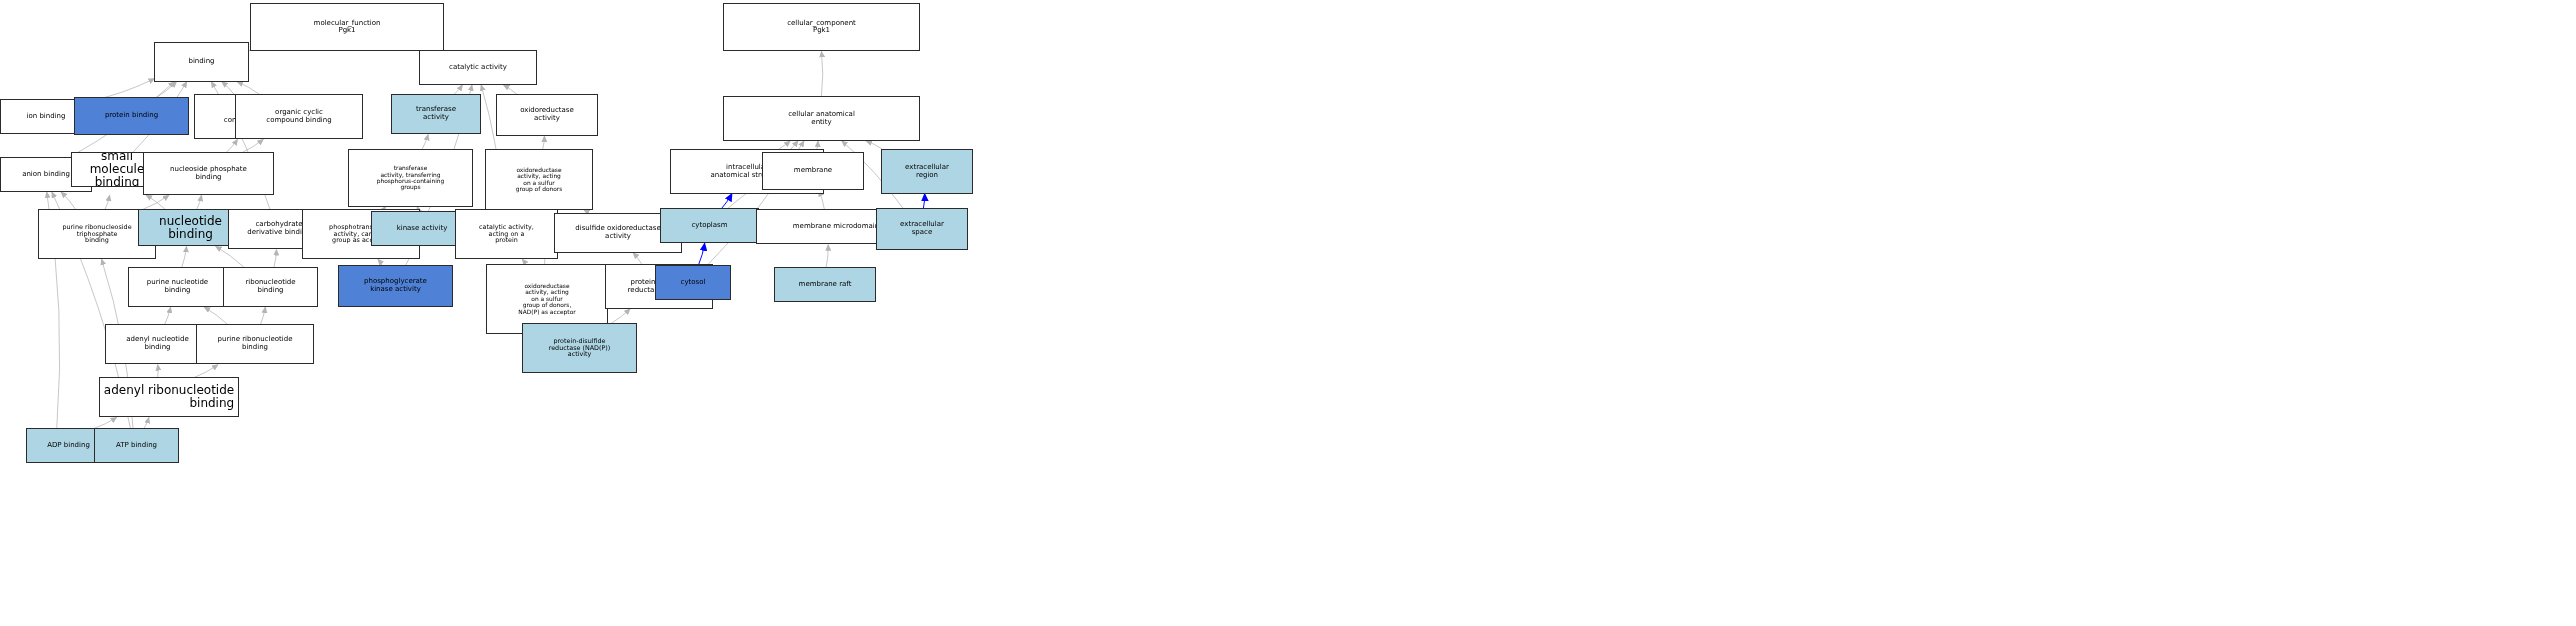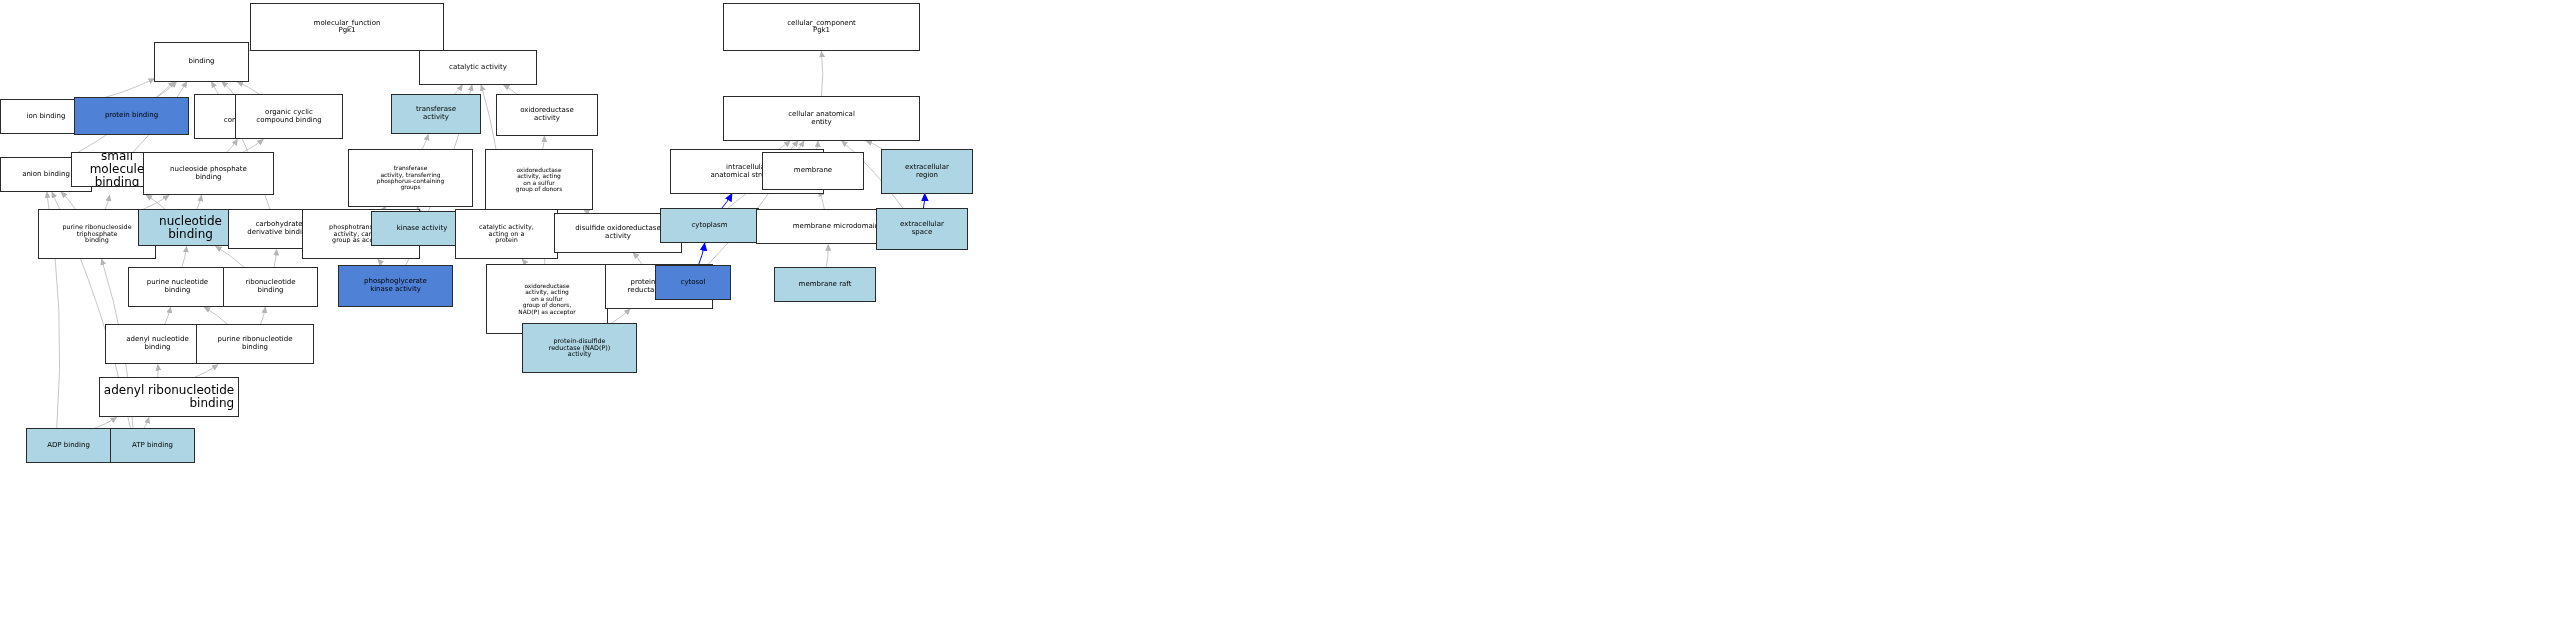--- a/index.html
+++ b/index.html
@@ -253,21 +253,21 @@
     <div class="node" style="left: 0px; top: 99px; width: 92px; height: 35px; font-size: 7px;">
       <span>ion binding</span>
     </div>
     <div class="node hl-dark" style="left: 74px; top: 97px; width: 115px; height: 38px; font-size: 7px;">
       <span>protein binding</span>
     </div>
     <div class="node" style="left: 194px; top: 94px; width: 125px; height: 45px; font-size: 7px;">
       <span>heterocyclic
 compound binding</span>
     </div>
-    <div class="node" style="left: 235px; top: 94px; width: 108px; height: 45px; font-size: 7px;">
+    <div class="node" style="left: 235px; top: 94px; width: 128px; height: 45px; font-size: 7px;">
       <span>organic cyclic
 compound binding</span>
     </div>
     <div class="node" style="left: 0px; top: 157px; width: 92px; height: 35px; font-size: 7px;">
       <span>anion binding</span>
     </div>
     <div class="node" style="left: 71px; top: 152px; width: 92px; height: 35px; font-size: 12px;">
       <span>small molecule
 binding</span>
     </div>
@@ -303,21 +303,21 @@
       <span>purine ribonucleotide
 binding</span>
     </div>
     <div class="node" style="left: 99px; top: 377px; width: 140px; height: 40px; font-size: 12px; text-align: right;">
       <span>adenyl ribonucleotide
 binding</span>
     </div>
     <div class="node hl-light" style="left: 15px; top: 428px; width: 85px; height: 35px; font-size: 7px; margin-left: 11px;">
       <span>ADP binding</span>
     </div>
-    <div class="node hl-light" style="left: 94px; top: 428px; width: 85px; height: 35px; font-size: 7px; margin-left: 16px;">
+    <div class="node hl-light" style="left: 94px; top: 428px; width: 85px; height: 35px; font-size: 7px;">
       <span>ATP binding</span>
     </div>
     <div class="node" style="left: 419px; top: 50px; width: 118px; height: 35px; font-size: 7px;">
       <span>catalytic activity</span>
     </div>
     <div class="node hl-light" style="left: 391px; top: 94px; width: 90px; height: 40px; font-size: 7px;">
       <span>transferase
 activity</span>
     </div>
     <div class="node" style="left: 496px; top: 94px; width: 102px; height: 42px; font-size: 7px;">

